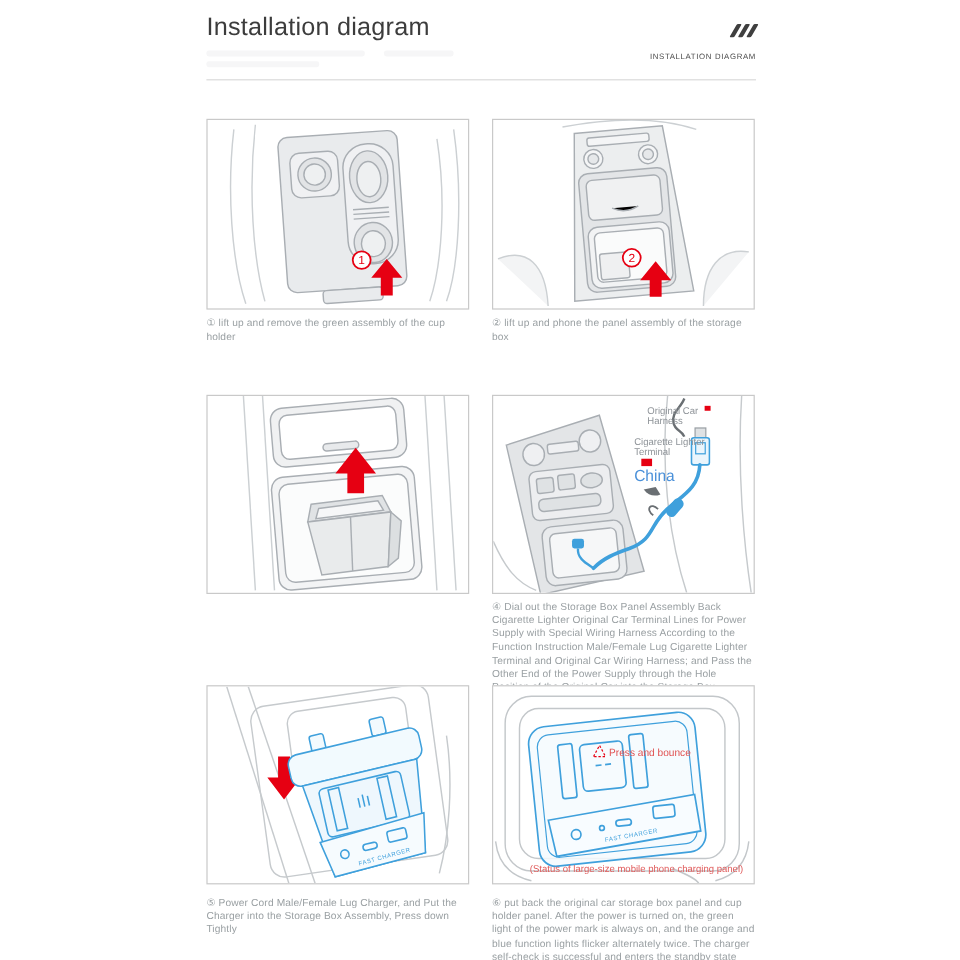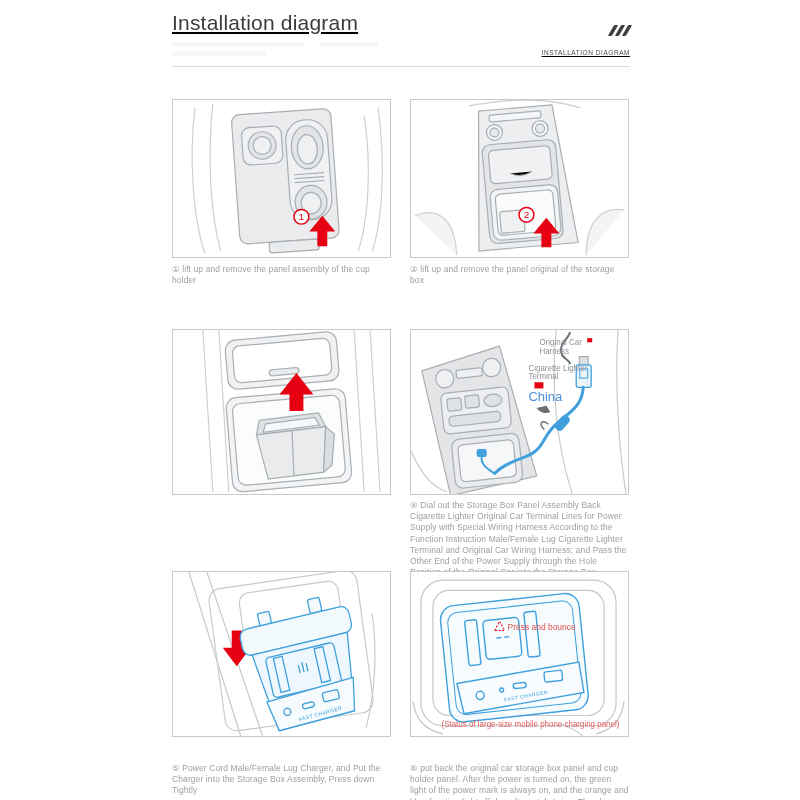--- a/index.html
+++ b/index.html
@@ -1,35 +1,35 @@
 <!DOCTYPE html>
 <html><head>
 <meta charset="utf-8">
 <style>
   html,body{margin:0;padding:0;background:#fff;}
   body{width:800px;height:800px;overflow:hidden;font-family:"Liberation Sans",sans-serif;position:relative;}
   .content{position:absolute;left:172px;top:0;width:458px;height:800px;}
-  .header-row{display:flex;justify-content:space-between;align-items:flex-end;padding-top:11px;text-decoration:underline;}
+  .header-row{display:flex;justify-content:space-between;align-items:center;padding-top:11px;}
   .page-title{font-size:21px;color:#3c3c3c;letter-spacing:.2px;line-height:1.15;}
   .brand{text-align:right;}
   .slashes{display:flex;gap:3px;justify-content:flex-end;margin-top:3px;margin-right:1px;}
   .slash{width:4px;height:11px;background:#3f3f3f;transform:skewX(-30deg);border-radius:1px;}
   .corner-label{font-size:6.5px;color:#4a4a4a;letter-spacing:.55px;margin-top:13px;white-space:nowrap;}
   .faint-rows{margin-top:7px;}
   .faint-row{display:flex;gap:16px;margin-top:4px;}
   .faint-bar{height:5px;background:#f6f6f7;border-radius:2px;}
   .divider{position:absolute;left:0;right:0;top:66px;border-top:1px solid #dadada;}
   .row{position:absolute;left:0;width:458px;display:flex;gap:19px;}
   .row1{top:99px}.row2{top:329px}.row3{top:571px}
   .figure{width:219px;margin:0;}
   .figure-box{box-sizing:border-box;width:219px;border:1px solid #c9c9c9;background:#fff;overflow:hidden;}
   .h159{height:159px}.h166{height:166px}
   .figure-box svg{display:block;width:100%;height:100%;}
   .cap{font-size:8.5px;line-height:1.32;color:#9aa0a3;letter-spacing:.1px;}
-  .cap1{margin-top:6px}.cap2{margin-top:5px}.cap3{margin-top:26px}
+  .cap1{margin-top:6px}.cap2{margin-top:5px}.cap3{margin-top:10px}
   
   text{font-family:"Liberation Sans",sans-serif;}
 </style>
 </head>
 <body>
 
 <div class="content">
 
   <div class="header-row">
     <div>
@@ -77,21 +77,21 @@
             <ellipse cx="137" cy="52" rx="10" ry="15" fill="#eef0f1"></ellipse>
             <path d="M122 77 h30 M122 81 h30 M122 85 h30"></path>
             <ellipse cx="137" cy="106" rx="16" ry="17" fill="#e2e4e6"></ellipse>
             <ellipse cx="137" cy="107" rx="10" ry="11" fill="#eef0f1"></ellipse>
           </g>
           <circle cx="129" cy="119" r="7.5" fill="#fff" stroke="#e60012" stroke-width="1.5"></circle>
           <text x="129" y="122.6" text-anchor="middle" font-size="10" fill="#e60012">1</text>
           <path d="M150 118 l-13 16 h8 v15 h10 v-15 h8 z" fill="#e60012"></path>
         </svg>
       </div>
-      <figcaption class="cap cap1">① lift up and remove the panel assembly of the cup holder</figcaption>
+      <figcaption class="cap cap1">① lift up and remove the green assembly of the cup holder</figcaption>
     </figure>
 
     <figure class="figure">
       <div class="figure-box h159">
         <svg viewBox="0 0 218 160" preserveAspectRatio="none">
           <g fill="none" stroke="#ccd0d3" stroke-width="1.2">
             <path d="M58 6 C100 -2 140 -2 170 8"></path>
             <path d="M4 118 C28 108 44 122 46 158" fill="#f3f4f5"></path>
             <path d="M214 112 C190 108 176 126 176 158" fill="#f3f4f5"></path>
           </g>
@@ -107,21 +107,21 @@
             <path d="M100 74 q11 6 22 0"></path>
             <rect x="78" y="89" width="68" height="52" rx="8" fill="#f2f3f4"></rect>
             <rect x="83" y="94" width="58" height="42" rx="5" fill="#fafbfb"></rect>
             <rect x="86" y="112" width="24" height="22" rx="2" fill="#eff0f1"></rect>
           </g>
           <circle cx="116" cy="117" r="7.5" fill="#fff" stroke="#e60012" stroke-width="1.5"></circle>
           <text x="116" y="120.6" text-anchor="middle" font-size="10" fill="#e60012">2</text>
           <path d="M136 120 l-13 16 h8 v14 h10 v-14 h8 z" fill="#e60012"></path>
         </svg>
       </div>
-      <figcaption class="cap cap1">② lift up and remove the panel original of the storage box</figcaption>
+      <figcaption class="cap cap1">② lift up and phone the panel assembly of the storage box</figcaption>
     </figure>
   </div>
 
   <div class="row row2">
     <figure class="figure">
       <div class="figure-box h166">
         <svg viewBox="0 0 218 160" preserveAspectRatio="none">
           <g fill="none" stroke="#ccd0d3" stroke-width="1.2">
             <path d="M30 0 L40 158"></path>
               <path d="M46 0 L56 158"></path>

